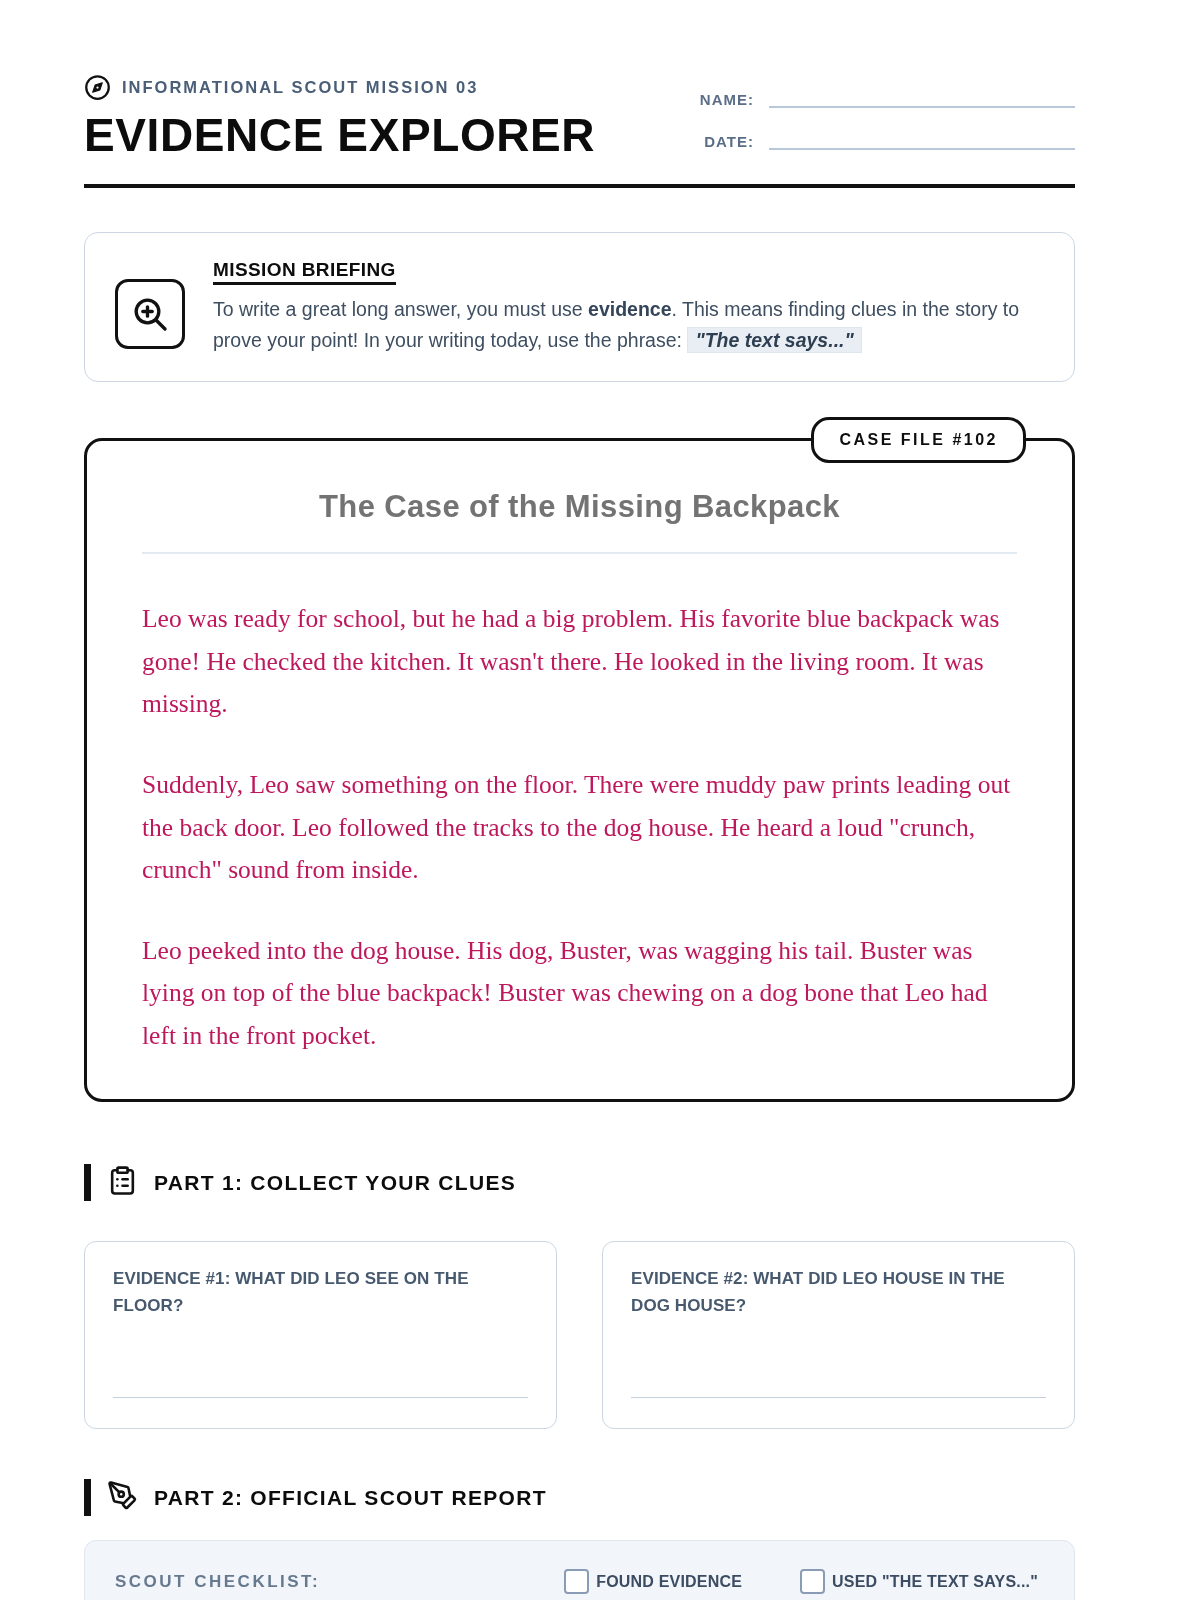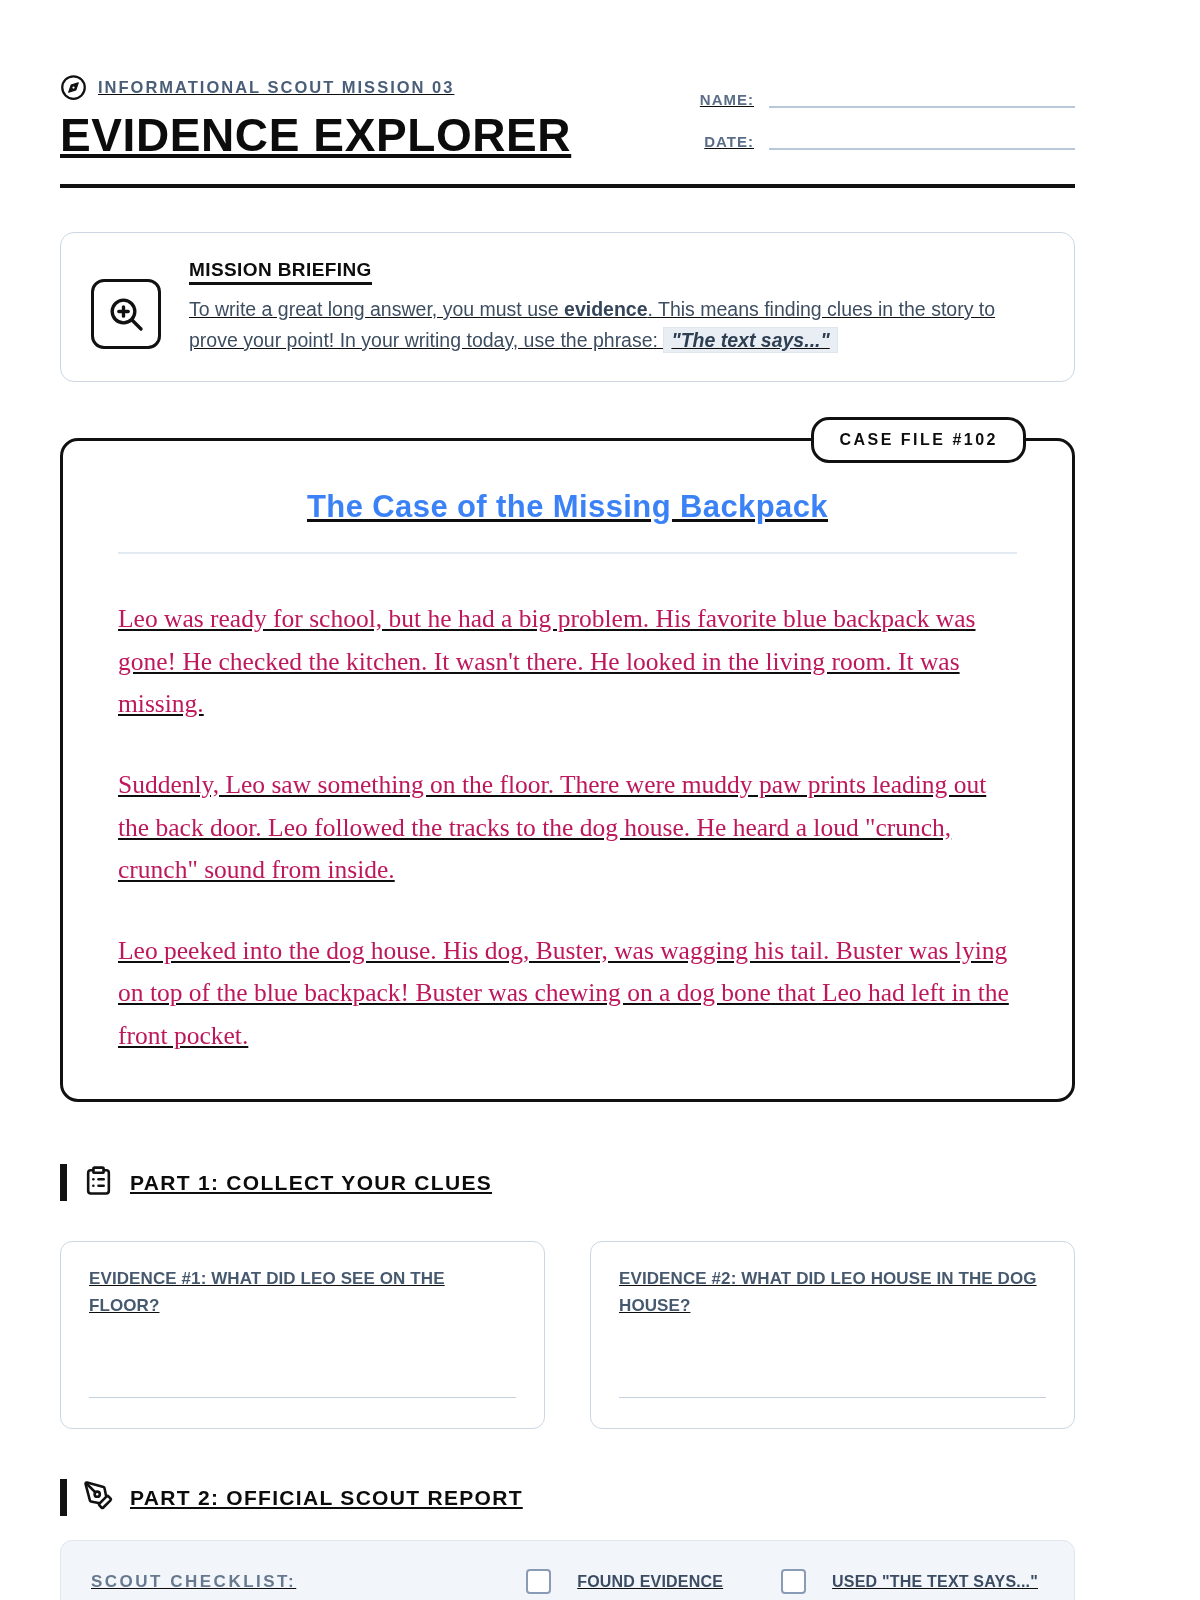--- a/index.html
+++ b/index.html
@@ -1,18 +1,18 @@
 <!DOCTYPE html>
 <html><head>
 <meta charset="utf-8">
 <style>
   * { margin: 0; padding: 0; box-sizing: border-box; }
   html, body { width: 1200px; height: 1600px; background: #ffffff; overflow: hidden; }
   body { font-family: "Liberation Sans", sans-serif; color: #0d0d0d; }
-  .page { width: 1155px; height: 1600px; padding: 74px 80px 0 60px; text-decoration: underline; }
+  .page { width: 1155px; height: 1600px; padding: 74px 80px 0 84px; }
 
   
   .header { display: flex; justify-content: space-between; align-items: flex-start; }
   .eyebrow { display: flex; align-items: center; gap: 11px; }
   .eyebrow-text { color: #4a5e78; font-weight: 700; font-size: 16.5px; letter-spacing: 2px; }
   .eyebrow svg { width: 27px; height: 27px; display: block; }
   .doc-title { margin-top: 7px; font-size: 46px; font-weight: 900; letter-spacing: 0.6px; color: #0c0c0c; }
   .header-fields { width: 392px; padding-top: 12px; }
   .field-row { display: flex; align-items: flex-end; gap: 15px; margin-bottom: 20px; }
   .field-label { color: #5b6e88; font-weight: 700; font-size: 15px; letter-spacing: 1px; width: 60px; text-align: right; margin-left: 11px; }
@@ -24,21 +24,21 @@
   .briefing-iconbox { width: 70px; height: 70px; flex: 0 0 70px; border: 3px solid #111; border-radius: 13px; display: flex; align-items: center; justify-content: center; margin-top: 20px; }
   .briefing-iconbox svg { width: 40px; height: 40px; }
   .briefing-heading { display: inline-block; font-size: 19px; font-weight: 800; letter-spacing: 0.4px; border-bottom: 3px solid #111; padding-bottom: 1px; }
   .briefing-text { margin-top: 9px; font-size: 19.5px; line-height: 1.57; color: #3e4e61; max-width: 880px; }
   .briefing-text strong { color: #34455a; }
   .phrase-chip { background: #e9eef4; border: 1px solid #dde5ee; font-weight: 700; font-style: italic; color: #2f3f52; padding: 1px 7px; }
 
   
   .case-card { margin-top: 56px; border: 3.5px solid #111; border-radius: 18px; position: relative; padding: 48px 55px 42px 55px; }
   .case-badge { position: absolute; top: -24px; right: 46px; background: #fff; border: 3px solid #111; border-radius: 18px; padding: 11px 25px; font-size: 16px; font-weight: 800; letter-spacing: 2.5px; }
-  .story-title { text-align: center; font-size: 31px; font-weight: 800; letter-spacing: 0.4px; color: #3b82f6; }
+  .story-title { text-align: center; font-size: 31px; font-weight: 800; letter-spacing: 0.4px; color: #737373; }
   .story-divider { margin-top: 27px; border: none; border-top: 2px solid #e4eaf1; }
   .story-body { margin-top: 44px; font-family: "Liberation Serif", serif; font-size: 25.5px; line-height: 1.67; color: #be185d; }
   .story-body p + p { margin-top: 38px; }
 
   
   .part-heading { margin-top: 62px; display: flex; align-items: center; gap: 16px; }
   .part-heading.second { margin-top: 50px; }
   .part-bar { width: 7px; height: 37px; background: #111; }
   .part-heading svg { width: 31px; height: 31px; }
   .part-label { font-size: 21px; font-weight: 800; letter-spacing: 1.3px; color: #0c0c0c; }
@@ -46,21 +46,21 @@
   
   .evidence-grid { margin-top: 40px; display: grid; grid-template-columns: 1fr 1fr; gap: 45px; }
   .evidence-card { border: 1.5px solid #ccd7e3; border-radius: 12px; padding: 24px 28px 28px 28px; min-height: 188px; }
   .evidence-question { font-size: 17px; font-weight: 700; color: #47596e; line-height: 1.55; letter-spacing: 0.1px; }
   .write-line { margin-top: 78px; border-bottom: 1.5px solid #c6d1de; height: 1px; }
 
   
   .checklist { margin-top: 24px; background: #f2f5f9; border: 1.5px solid #dfe6ee; border-radius: 12px; padding: 28px 30px 50px 30px; display: flex; justify-content: space-between; align-items: center; }
   .checklist-label { font-size: 17px; font-weight: 700; letter-spacing: 2.5px; color: #66798f; }
   .check-items { display: flex; gap: 58px; margin-right: 6px; }
-  .check-item { display: flex; align-items: center; gap: 26px; }
+  .check-item { display: flex; align-items: center; gap: 7px; }
   .checkbox { width: 25px; height: 25px; background: #fff; border: 2px solid #8a9cb5; border-radius: 4px; }
   .check-item-label { font-size: 16px; font-weight: 800; color: #3c4c62; letter-spacing: 0.2px; }
 </style>
 </head>
 <body>
 
 <div class="page">
 
   <div class="header">
     <div class="header-left">

